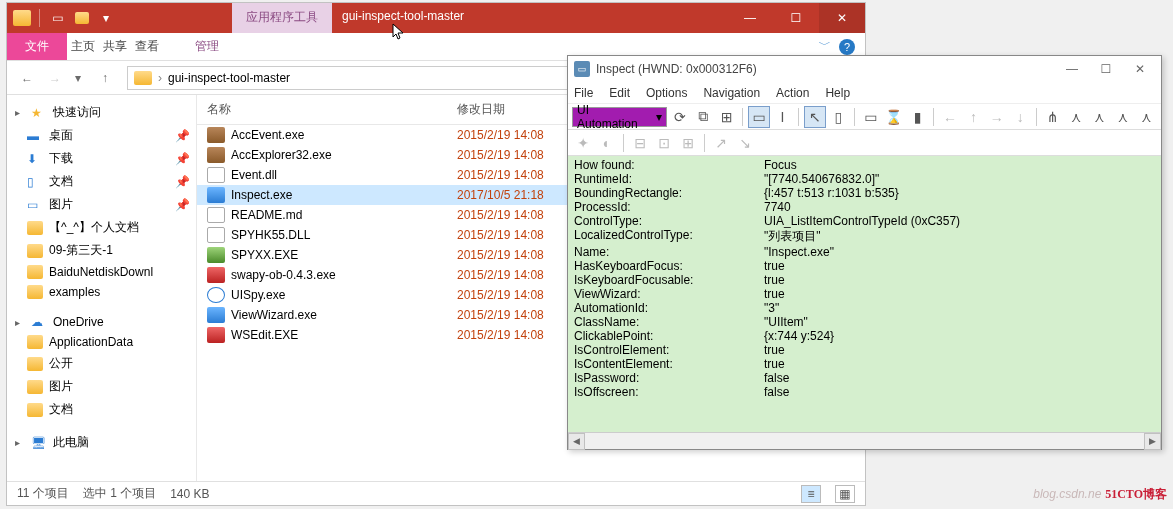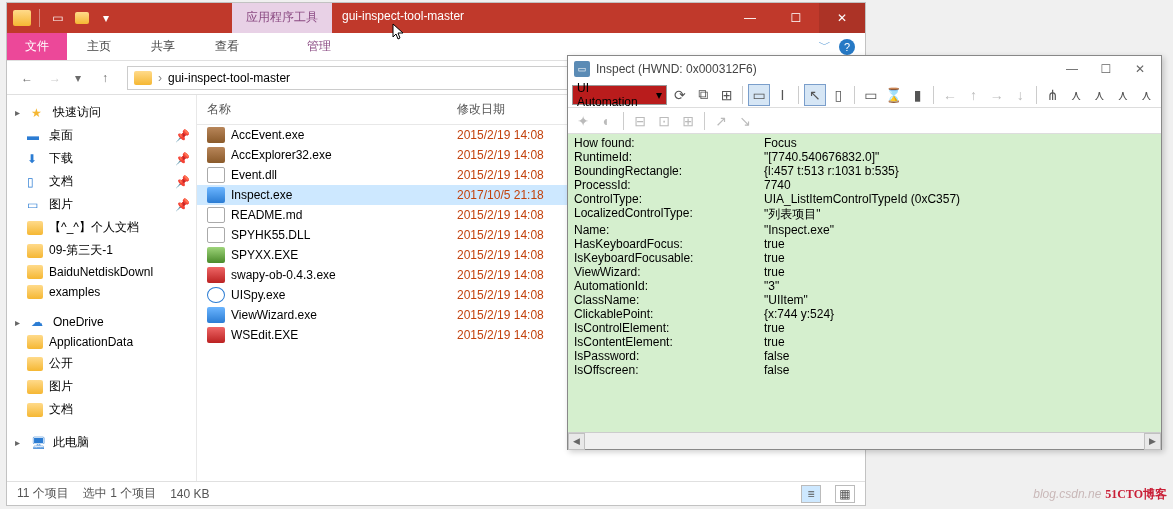--- a/index.html
+++ b/index.html
@@ -15,21 +15,21 @@
 .titlebar .context-tab { padding: 6px 14px; background: #e8d1e6; color: #8a4a82; font-size: 12px; }
 .titlebar .title-text { flex: 1; padding: 6px 10px; color: #fff; }
 .titlebar .cursor { position: relative; }
 .titlebar .cursor svg { position: absolute; left: 60px; top: 20px; }
 .win-btns { display: flex; }
 .win-btn { width: 46px; display: flex; align-items: center; justify-content: center; color: #fff; }
 .win-btn.close { background: rgba(0,0,0,.1); }
 
 .ribbon-tabs { height: 28px; background: #fff; display: flex; align-items: center; border-bottom: 1px solid #e0e0e0; }
 .ribbon-file { background: #ec4899; color: #fff; padding: 5px 18px; height: 100%; display:flex; align-items:center; }
-.ribbon-tab { padding: 0 20px; height:100%; display:flex; align-items:center; color: #444; }
+.ribbon-tab { padding: 0 4px; height:100%; display:flex; align-items:center; color: #444; }
 .ribbon-ctx { color: #8a4a82; }
 .ribbon-right { margin-left: auto; padding: 0 10px; display: flex; gap: 10px; align-items:center; color: #5a9bd5; }
 
 .navbar { height: 34px; border-bottom: 1px solid #e0e0e0; display: flex; align-items: center; padding: 0 8px; gap: 4px; }
 .nav-arrow { width: 24px; height: 24px; border-radius: 2px; display:flex; align-items:center; justify-content:center; color:#6b6b6b; }
 .nav-arrow.up { margin-left: 4px; }
 .breadcrumb { flex: 1; border: 1px solid #ccc; height: 24px; display: flex; align-items: center; padding: 0 6px; gap: 6px; margin-left: 6px; }
 .bc-folder-icon { width: 18px; height: 14px; background: linear-gradient(#ffda8a,#f5b733); border-radius: 2px; }
 
 .body-area { flex: 1; display: flex; overflow: hidden; }
@@ -59,21 +59,21 @@
 .view-toggle { width: 20px; height: 18px; border: 1px solid #bbb; display:flex; align-items:center; justify-content:center; }
 
 .inspect-window { position: absolute; left: 567px; top: 55px; width: 595px; height: 395px; background: #fff; border: 1px solid #888; box-shadow: 2px 2px 6px rgba(0,0,0,.2); display: flex; flex-direction: column; }
 .inspect-title { height: 26px; display: flex; align-items: center; padding: 0 6px; gap: 6px; }
 .inspect-title .icon { width:16px; height:16px; background:#5b8bb5; border-radius:2px; display:flex;align-items:center;justify-content:center;color:#fff;font-size:9px; }
 .inspect-title .txt { flex:1; color:#444; }
 .inspect-win-btns { display:flex; gap:4px; }
 .inspect-win-btn { width:30px; height:20px; display:flex; align-items:center; justify-content:center; color:#666; }
 .inspect-menu { height: 22px; display:flex; align-items:center; padding:0 6px; gap:16px; color:#333; border-bottom:1px solid #eee; }
 .inspect-toolbar { height: 26px; display:flex; align-items:center; padding:0 4px; gap:2px; border-bottom:1px solid #ddd; }
-.tb-combo { border:1px solid #999; height:20px; padding:0 4px; display:flex; align-items:center; gap:6px; background:#b91c1c; }
+.tb-combo { border:1px solid #999; height:20px; padding:0 4px; display:flex; align-items:center; gap:6px; background:#a21caf; }
 .tb-btn { width:22px; height:22px; display:flex; align-items:center; justify-content:center; color:#555; font-size:14px; }
 .tb-btn.boxed { border:1px solid #7a9ecb; background:#d6e6f5; }
 .tb-sep { width:1px; height:18px; background:#ccc; margin:0 3px; }
 .inspect-toolbar2 { height: 26px; display:flex; align-items:center; padding:0 4px; gap:2px; border-bottom:1px solid #ddd; }
 .inspect-content { flex:1; background:#d5efce; overflow:auto; font-family:"SimSun", "Consolas", monospace; font-size:12px; padding:2px 6px; position:relative; }
 .prop-row { display:flex; }
 .prop-key { width:190px; white-space:pre; }
 .prop-val { white-space:pre; }
 .inspect-scrollbar-h { height:17px; background:#f0f0f0; border-top:1px solid #ccc; display:flex; align-items:center; }
 .sb-btn { width:17px; height:17px; display:flex;align-items:center;justify-content:center;color:#666;border:1px solid #c0c0c0;background:#e8e8e8;font-size:9px; }
@@ -317,20 +317,28 @@
 <div class="inspect-window">
   <div class="inspect-title">
     <span class="icon">▭</span>
     <span class="txt">Inspect  (HWND: 0x000312F6)</span>
     <div class="inspect-win-btns">
       <div class="inspect-win-btn">—</div>
       <div class="inspect-win-btn">☐</div>
       <div class="inspect-win-btn">✕</div>
     </div>
   </div>
+  <div class="inspect-menu">
+    <span>File</span>
+    <span>Edit</span>
+    <span>Options</span>
+    <span>Navigation</span>
+    <span>Action</span>
+    <span>Help</span>
+  </div>
   <div class="inspect-toolbar">
     <div class="tb-combo">
         <span>UI Automation</span>
         <span>▾</span>
       </div>
     <span class="tb-btn">⟳</span>
     <span class="tb-btn">⧉</span>
     <span class="tb-btn">⊞</span>
     <span class="tb-sep"></span>
     <span class="tb-btn boxed">▭</span>

